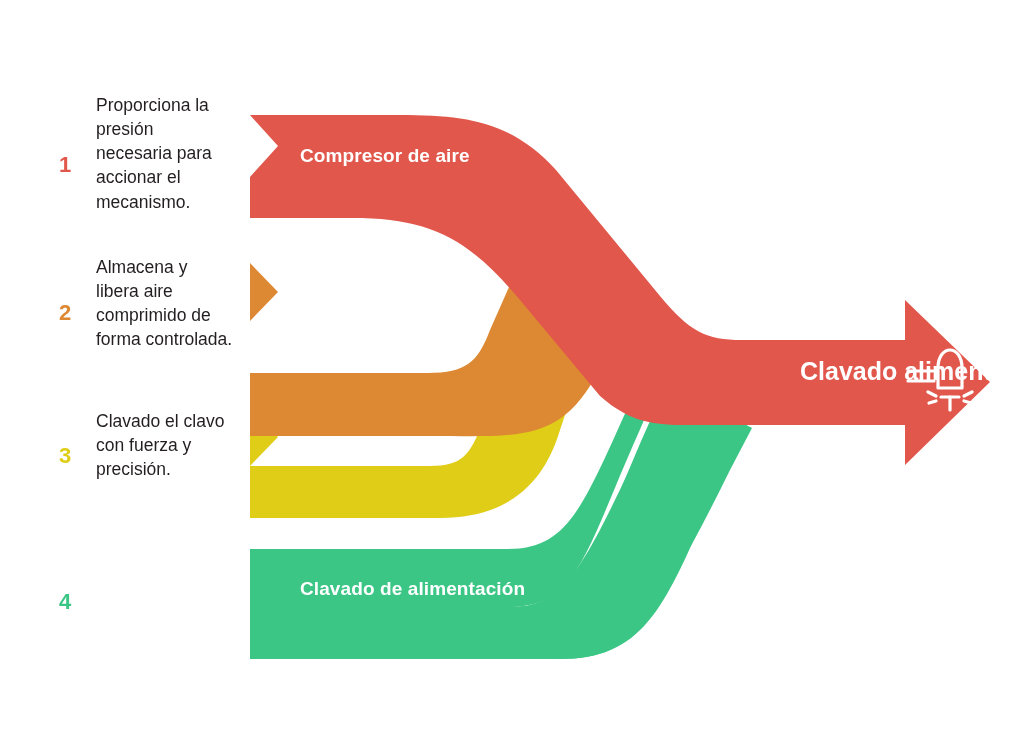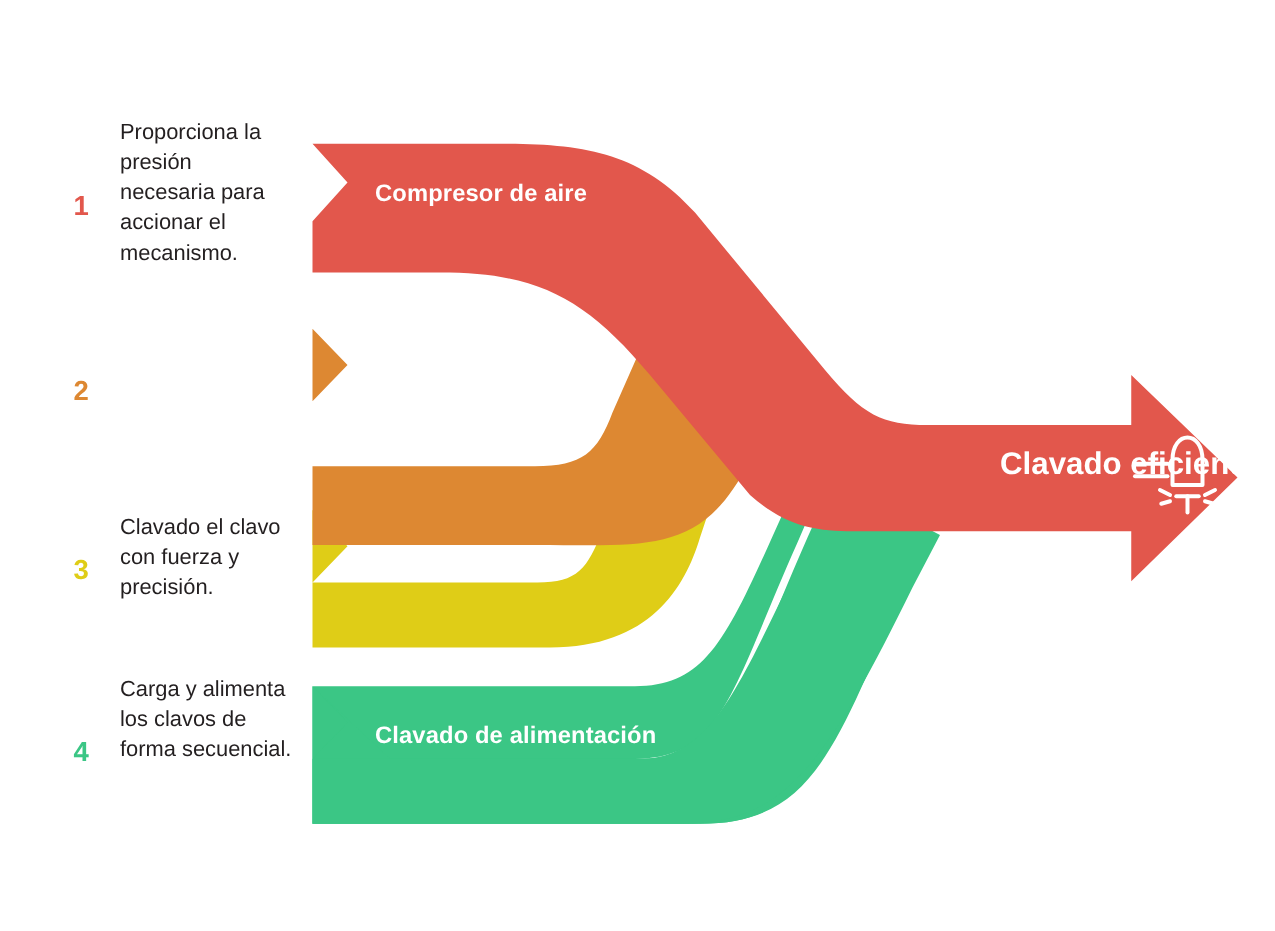--- a/index.html
+++ b/index.html
@@ -199,25 +199,25 @@
       <line x1="972" y1="392" x2="964" y2="396"></line>
       <line x1="971" y1="403" x2="964" y2="401"></line>
     </g>
   </svg>
 
   <div class="step-num" style="left:52px;top:152px;color:#E2574C;">1</div>
   <div class="step-desc" style="left:96px;top:93px;">Proporciona la presión necesaria para accionar el mecanismo.</div>
   <div class="band-label" style="left:300px;top:144px;text-align:center;">Compresor de aire</div>
 
   <div class="step-num" style="left:52px;top:300px;color:#DD8832;">2</div>
+  <div class="step-desc" style="left:96px;top:255px;">Almacena y libera aire comprimido de forma controlada.</div>
   <div class="band-label" style="left:300px;top:289px;">Cámara de presión</div>
 
   <div class="step-num" style="left:52px;top:443px;color:#DFCD17;">3</div>
   <div class="step-desc" style="left:96px;top:409px;">Clavado el clavo con fuerza y precisión.</div>
   <div class="band-label" style="left:300px;top:434px;">Pistón y émbolo</div>
 
   <div class="step-num" style="left:52px;top:589px;color:#3BC685;">4</div>
-  <div class="step-desc" style="left:96px;top:539px;">Carga y alimenta los clavos de forma secuencial.</div>
   <div class="band-label" style="left:300px;top:577px;">Clavado de alimentación</div>
 
-  <div class="result-label" style="left:800px;top:356px;">Clavado eficiente</div>
+  <div class="result-label" style="left:800px;top:356px;">Clavado alimenta</div>
 
 </div>
 
 </body></html>

